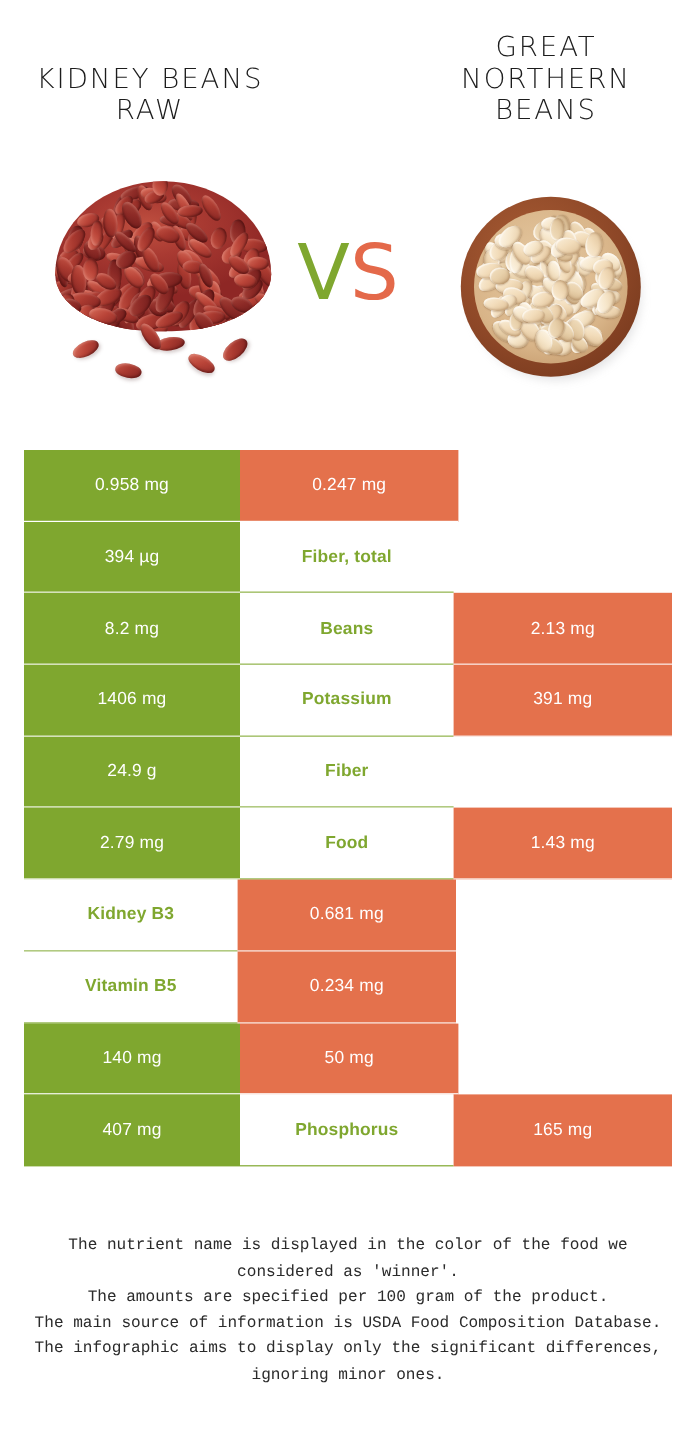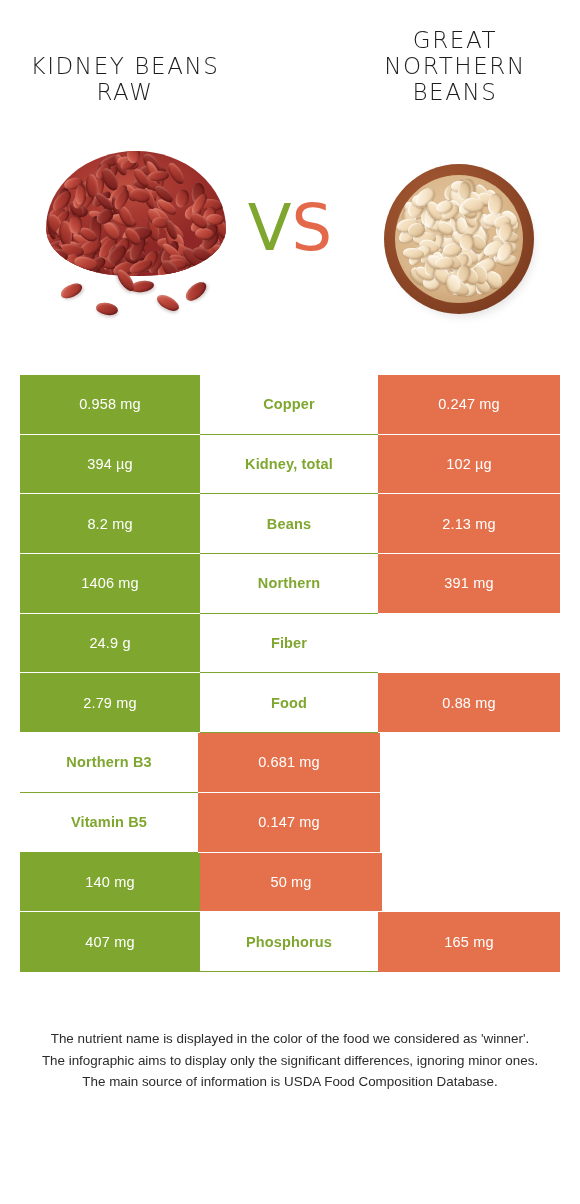--- a/index.html
+++ b/index.html
@@ -183,20 +183,21 @@
 
   
   .footer {
     position: absolute;
     left: 26px; top: 1028px;
     width: 528px;
     text-align: center;
     font-size: 13.4px;
     line-height: 21.5px;
     color: #2b2b2b;
+    font-family: Liberation Mono, monospace;
   }
   .footer p { margin: 0; }
 </style>
 </head>
 <body>
 
 <div class="page">
 
   <div class="titles">
     <div class="title title-left">Kidney Beans Raw</div>
@@ -537,65 +538,64 @@
     </div>
   </div>
 
   <div class="vs">
     <span class="v">V</span><span class="s">S</span>
   </div>
 
   <div class="table" id="table">
       <div class="row">
         <div class="cell cell-left">0.958 mg</div>
-        <div class="cell cell-mid">Copper</div>
         <div class="cell cell-right">0.247 mg</div>
       </div>
       <div class="row">
         <div class="cell cell-left">394 µg</div>
-        <div class="cell cell-mid">Kidney, total</div>
-        <div class="cell cell-right">102 µg</div>
+        <div class="cell cell-mid">Fiber, total</div>
       </div>
       <div class="row">
         <div class="cell cell-left">8.2 mg</div>
         <div class="cell cell-mid">Beans</div>
         <div class="cell cell-right">2.13 mg</div>
       </div>
       <div class="row">
         <div class="cell cell-left">1406 mg</div>
-        <div class="cell cell-mid">Northern</div>
+        <div class="cell cell-mid">Potassium</div>
         <div class="cell cell-right">391 mg</div>
       </div>
       <div class="row">
         <div class="cell cell-left">24.9 g</div>
         <div class="cell cell-mid">Fiber</div>
       </div>
       <div class="row">
         <div class="cell cell-left">2.79 mg</div>
         <div class="cell cell-mid">Food</div>
-        <div class="cell cell-right">0.88 mg</div>
-      </div>
-      <div class="row">
-        <div class="cell cell-mid">Northern B3</div>
+        <div class="cell cell-right">1.43 mg</div>
+      </div>
+      <div class="row">
+        <div class="cell cell-mid">Kidney B3</div>
         <div class="cell cell-right">0.681 mg</div>
       </div>
       <div class="row">
         <div class="cell cell-mid">Vitamin B5</div>
-        <div class="cell cell-right">0.147 mg</div>
+        <div class="cell cell-right">0.234 mg</div>
       </div>
       <div class="row">
         <div class="cell cell-left">140 mg</div>
         <div class="cell cell-right">50 mg</div>
       </div>
       <div class="row">
         <div class="cell cell-left">407 mg</div>
         <div class="cell cell-mid">Phosphorus</div>
         <div class="cell cell-right">165 mg</div>
       </div>
     </div>
 
   <div class="footer" id="footer">
       <p>The nutrient name is displayed in the color of the food we considered as 'winner'.</p>
+      <p>The amounts are specified per 100 gram of the product.</p>
+      <p>The main source of information is USDA Food Composition Database.</p>
       <p>The infographic aims to display only the significant differences, ignoring minor ones.</p>
-      <p>The main source of information is USDA Food Composition Database.</p>
     </div>
 
 </div>
 
 </body></html>

